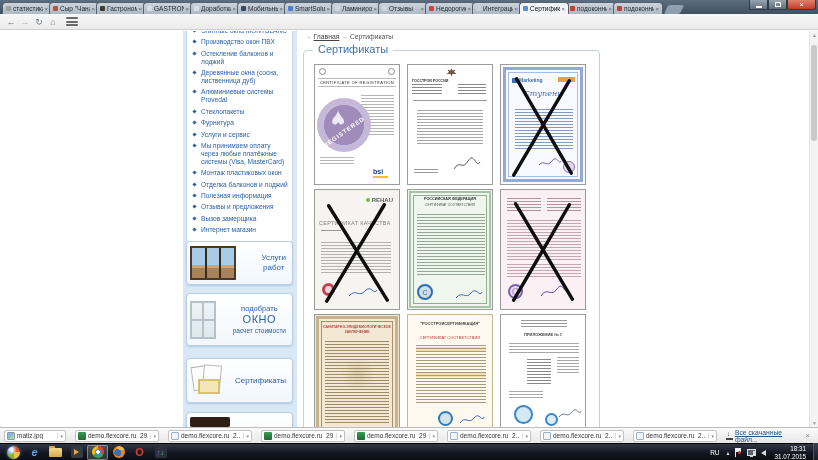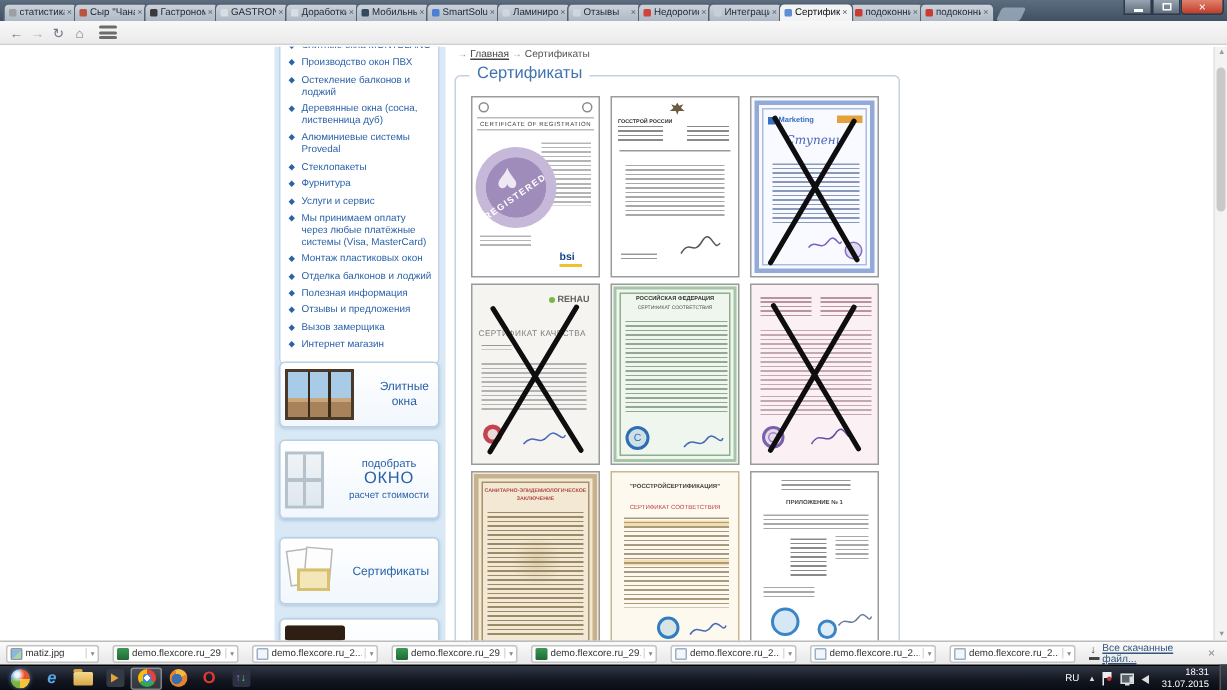--- a/index.html
+++ b/index.html
@@ -397,22 +397,22 @@
 
           <div class="menu-item">
             <span class="blt"></span><span>Интернет магазин</span>
           </div>
 
       </div>
 
       <div class="widget" style="top:210px;height:44px;">
         <div class="w-photo"></div>
         <div class="w-label">
-          <div>Элитные</div>
-          <div>окна</div>
+          <div>Услуги</div>
+          <div>работ</div>
         </div>
       </div>
 
       <div class="widget" style="top:262px;height:53px;">
         <div class="w-window"></div>
         <div class="w-label">
           <div class="w-ok1">подобрать</div>
           <div class="w-ok2">ОКНО</div>
           <div class="w-ok3">расчет стоимости</div>
         </div>

